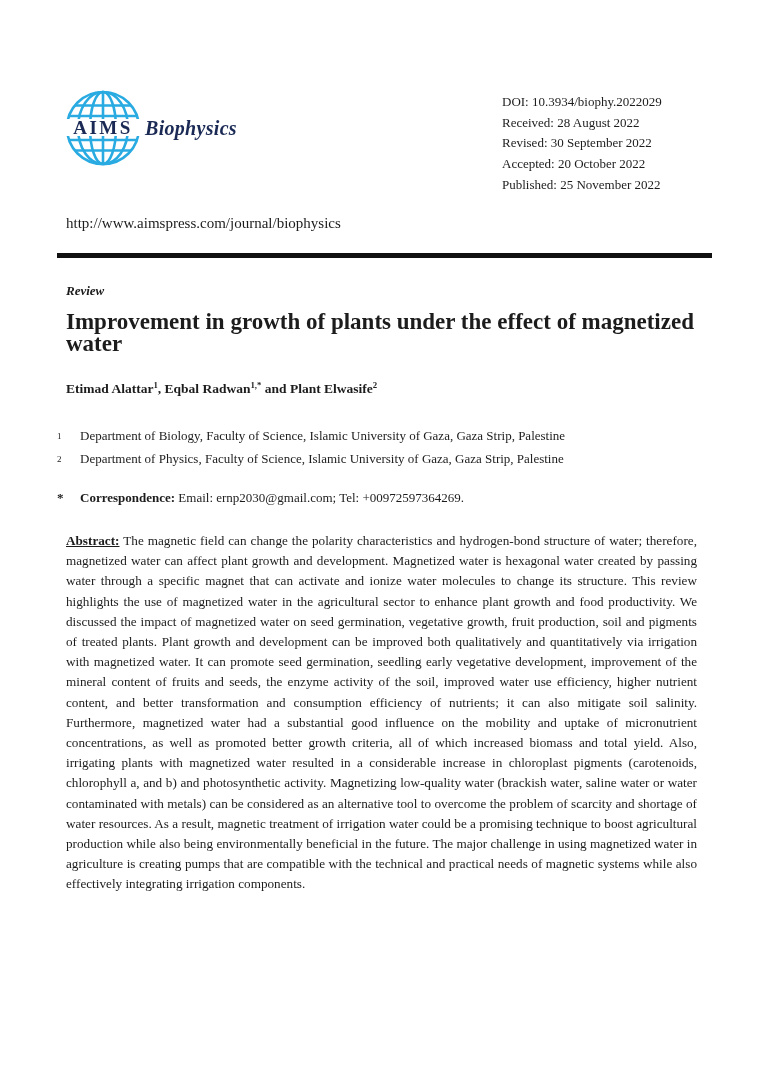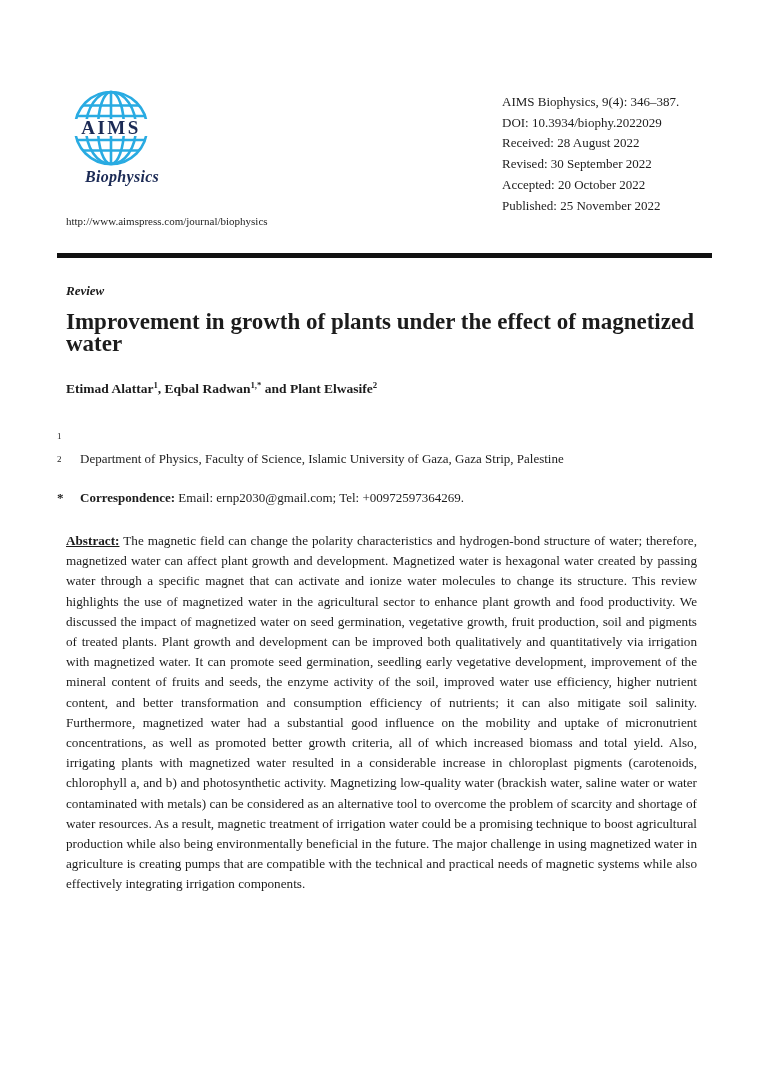--- a/index.html
+++ b/index.html
@@ -6,28 +6,28 @@
   body {
     width: 762px; height: 1080px;
     background: #ffffff;
     font-family: "Liberation Serif", serif;
     color: #1c1c1c;
   }
   .page { position: relative; width: 762px; height: 1080px; overflow: hidden; background:#fff; }
 
   
   .header { position: relative; height: 235px; }
-  .logo-block { position: absolute; left: 63px; top: 88px; display: flex; align-items: center; flex-direction: column; }
+  .logo-block { position: absolute; left: 63px; top: 88px; display: flex; align-items: center; }
   .globe { width: 80px; height: 80px; }
   .journal-name {
-    font-size: 16px; font-weight: bold; font-style: italic;
-    color: #1b2a55; margin-left: 22px; letter-spacing: 0.3px;
+    font-size: 20px; font-weight: bold; font-style: italic;
+    color: #1b2a55; margin-left: 2px; letter-spacing: 0.3px;
   }
   .meta { position: absolute; left: 502px; top: 92px; font-size: 13px; line-height: 20.7px; white-space: nowrap; }
-  .journal-url { position: absolute; left: 66px; top: 215px; font-size: 11px; color: #1c1c1c; text-decoration: none; }
+  .journal-url { position: absolute; left: 66px; top: 215px; font-size: 15px; color: #1c1c1c; text-decoration: none; }
 
   
   .rule { margin: 18px 50px 0 57px; height: 5px; background: #111; }
 
   
   .review-label { margin: 25px 0 0 66px; font-size: 13px; font-weight: bold; font-style: italic; font-family: Liberation Serif, serif; }
   .article-title { margin: 12px 45px 0 66px; font-size: 23px; font-weight: bold; line-height: 22px; }
   .authors { margin: 26px 0 0 66px; font-size: 13.5px; font-weight: bold; }
   sup { font-size: 0.65em; line-height: 0; }
 
@@ -63,21 +63,20 @@
           <line x1="5.5" y1="52" x2="74.5" y2="52"></line>
           <line x1="12" y1="62.5" x2="68" y2="62.5"></line>
         </g>
         <rect x="0" y="31" width="80" height="17" fill="#ffffff"></rect>
         <text x="40" y="45.5" text-anchor="middle" font-family="Liberation Serif, serif" font-weight="bold" font-size="19" letter-spacing="2.5" fill="#1b2a55">AIMS</text>
       </svg>
       <span class="journal-name">Biophysics</span>
     </div>
 
     <div class="meta">
-      <div>AIMS Biophysics, 9(4): 346–387.</div>
       <div>DOI: 10.3934/biophy.2022029</div>
       <div>Received: 28 August 2022</div>
       <div>Revised: 30 September 2022</div>
       <div>Accepted: 20 October 2022</div>
       <div>Published: 25 November 2022</div>
     </div>
 
     <a class="journal-url" href="#">http://www.aimspress.com/journal/biophysics</a>
   </div>
 
@@ -87,20 +86,21 @@
 
   <h1 class="article-title">Improvement in growth of plants under the effect of magnetized water</h1>
 
   <div class="authors">
     <span>Etimad Alattar</span><sup>1</sup><span>, </span><span>Eqbal Radwan</span><sup>1,*</sup><span> and </span><span>Plant Elwasife</span><sup>2</sup>
   </div>
 
   <div class="affiliations">
     <div class="affil-row">
       <span class="affil-sup">1</span>
+      <span>Department of Biology, Faculty of Science, Islamic University of Gaza, Gaza Strip, Palestine</span>
     </div>
     <div class="affil-row">
       <span class="affil-sup">2</span>
       <span>Department of Physics, Faculty of Science, Islamic University of Gaza, Gaza Strip, Palestine</span>
     </div>
   </div>
 
   <div class="correspondence">
     <span class="corr-marker">*</span>
     <span><b>Correspondence:</b><span> Email: ernp2030@gmail.com; Tel: +00972597364269.</span></span>

